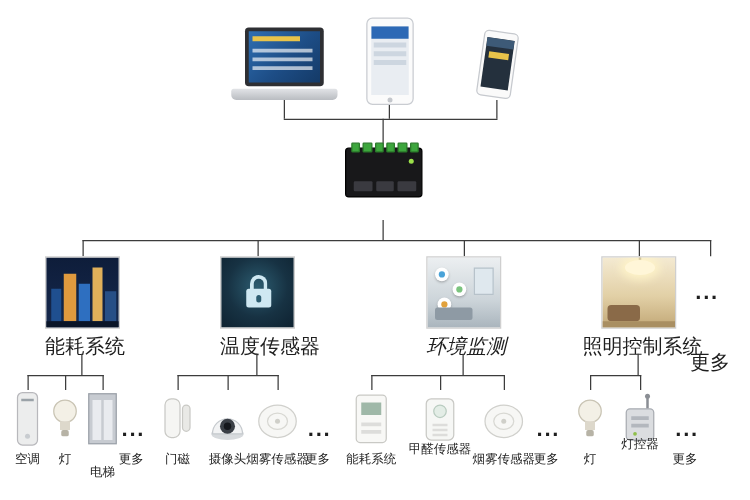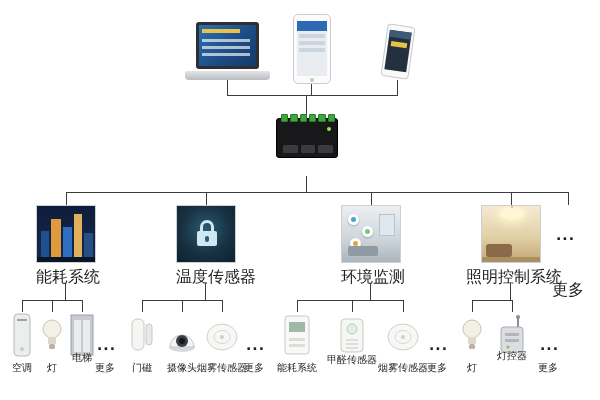--- a/index.html
+++ b/index.html
@@ -148,21 +148,21 @@
         <i style="background:#4aa3d8;"></i>
       </div>
     <div class="bubble" style="left:20px;top:20px;">
         <i style="background:#7bc47f;"></i>
       </div>
     <div class="bubble" style="left:8px;top:32px;">
         <i style="background:#e2a23c;"></i>
       </div>
     <div class="furn"></div>
   </div>
-  <div class="lbl sys-lbl" style="left:341px;top:267px;width:60px;">环境监测</div>
+  <div class="lbl sys-lbl" style="left:341px;top:267px;width:60px;font-style:italic;">环境监测</div>
 
   <div class="photo photo-lighting" style="left:481px;top:205px;">
     <div class="cord"></div>
     <div class="glow"></div>
     <div class="sofa"></div>
     <div class="floor"></div>
   </div>
   <div class="lbl sys-lbl" style="left:466px;top:267px;width:90px;">照明控制系统</div>
 
   <div class="dots" style="left:556px;top:228px;">...</div>
@@ -209,21 +209,21 @@
   </div>
   <div class="lbl" style="left:34px;top:362px;width:36px;">灯</div>
 
   <div class="icon" style="left:70px;top:314px;">
     <svg width="24" height="42">
         <rect x="1" y="1" width="22" height="40" fill="#c7cbd1" stroke="#9aa0a8"></rect>
         <rect x="4" y="6" width="7" height="32" fill="#e9ebef"></rect>
         <rect x="13" y="6" width="7" height="32" fill="#e9ebef"></rect>
       </svg>
   </div>
-  <div class="lbl" style="left:64px;top:352px;width:36px;">电梯</div>
+  <div class="lbl" style="left:64px;top:373px;width:36px;">电梯</div>
 
   <div class="dots" style="left:97px;top:338px;">...</div>
   <div class="lbl" style="left:90px;top:362px;width:30px;">更多</div>
 
   <div class="icon" style="left:130px;top:316px;">
     <svg width="24" height="38">
         <rect x="2" y="3" width="12" height="31" rx="5" fill="#f5f5f3" stroke="#c9c9c5"></rect>
         <rect x="16" y="8" width="6" height="21" rx="3" fill="#e9e9e6" stroke="#c9c9c5"></rect>
       </svg>
   </div>

